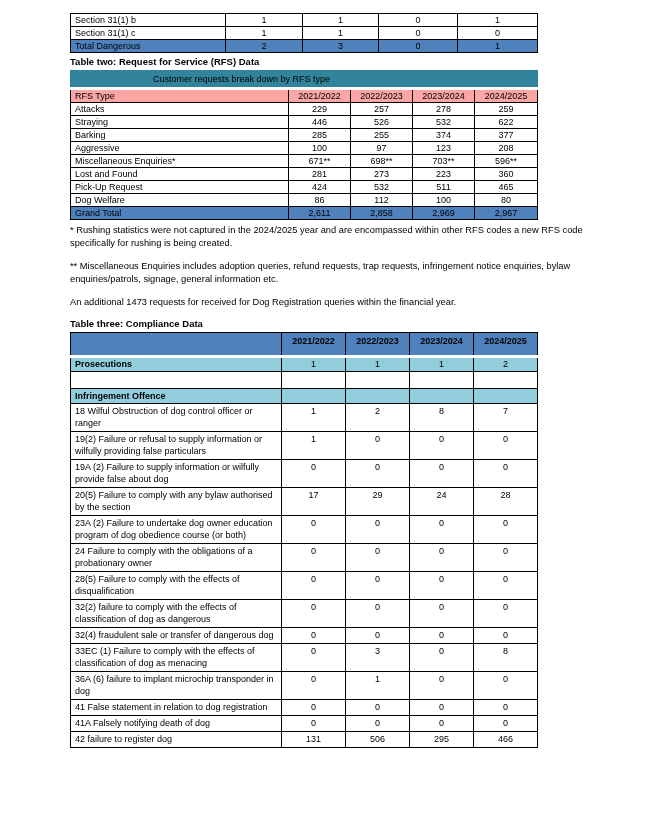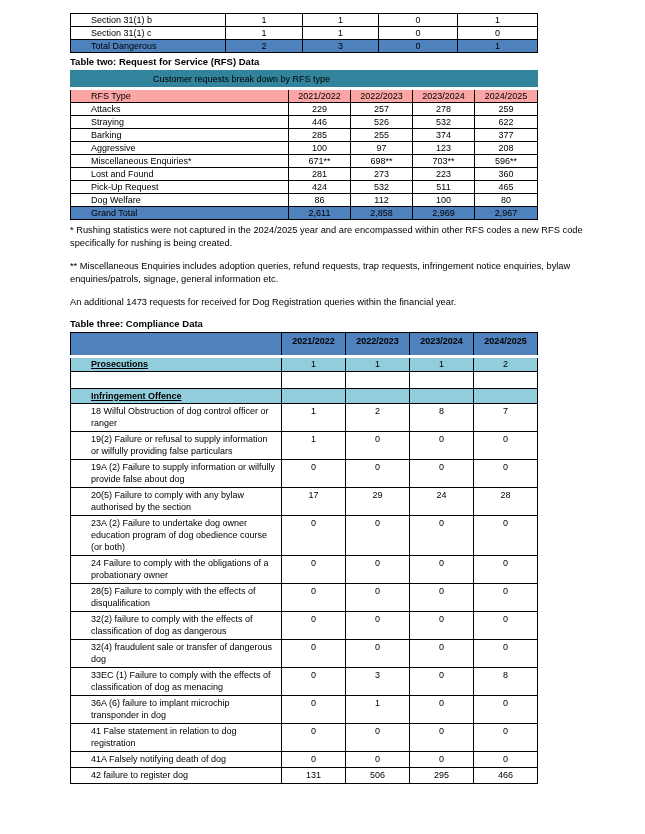--- a/index.html
+++ b/index.html
@@ -10,21 +10,21 @@
   .page{position:relative;width:645px;height:834px;overflow:hidden;background:#fff;}
 
   table.t{
     border-collapse:collapse;table-layout:fixed;
     margin-left:70px;width:467px;font-size:9px;
   }
   table.t td{
     border:1px solid #000;padding:0 3px;line-height:12px;height:12px;
     text-align:center;overflow:hidden;
   }
-  table.t td.lbl{text-align:left;padding-left:20px;}
+  table.t td.lbl{text-align:left;padding-left:4px;}
 
   
   tr.hl td{background:#4F81BD;}
 
   
   .t1{margin-top:13px;}
 
   
   .h{
     font-size:9.5px;font-weight:bold;margin:3px 0 2px 70px;line-height:12px;
@@ -46,21 +46,21 @@
   .note.first{margin-top:4px;}
 
   
   .t3 td{border:1px solid #4d4d4d;}
   .t3 tr.yhdr td{
     background:#4F81BD;font-weight:bold;text-align:center;
     height:auto;padding:2px 0 8px;border-bottom:3px solid #fff;
   }
   .t3 tr.teal td{background:#92CDDC;}
   .t3 tr.pros td{height:13px;}
-  .t3 tr.pros td.lbl,.t3 tr.sect td.lbl{font-weight:bold;text-decoration:underline;}
+  .t3 tr.pros td.lbl,.t3 tr.sect td.lbl{font-weight:bold;}
   .t3 tr.erow td{height:16px;background:#fff;}
   .t3 tr.sect td{height:14px;}
   .t3 tbody td{
     vertical-align:top;height:auto;padding-top:1px;padding-bottom:2px;
   }
   .t3 tbody td.lbl{line-height:12px;}
 </style>
 </head>
 <body>
 

